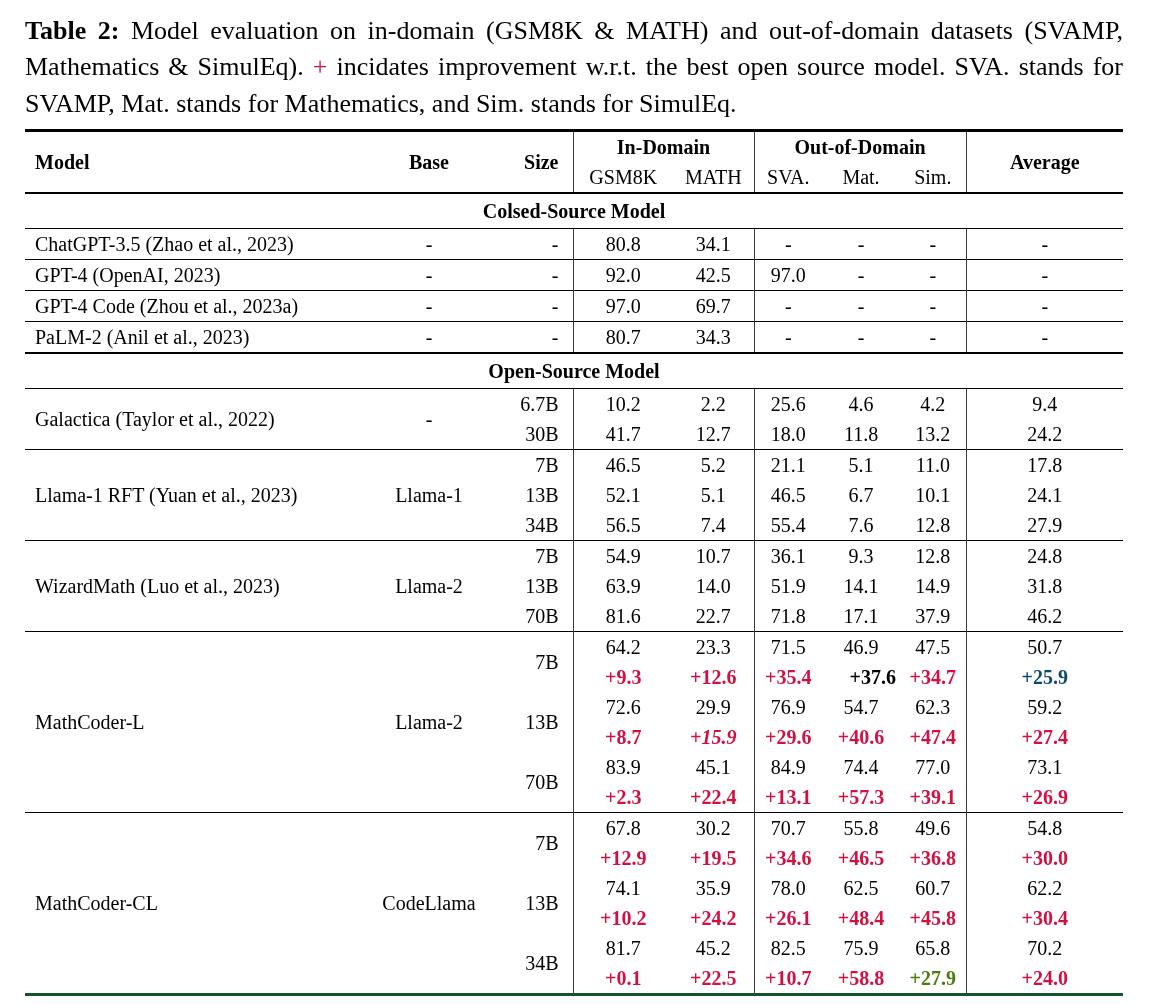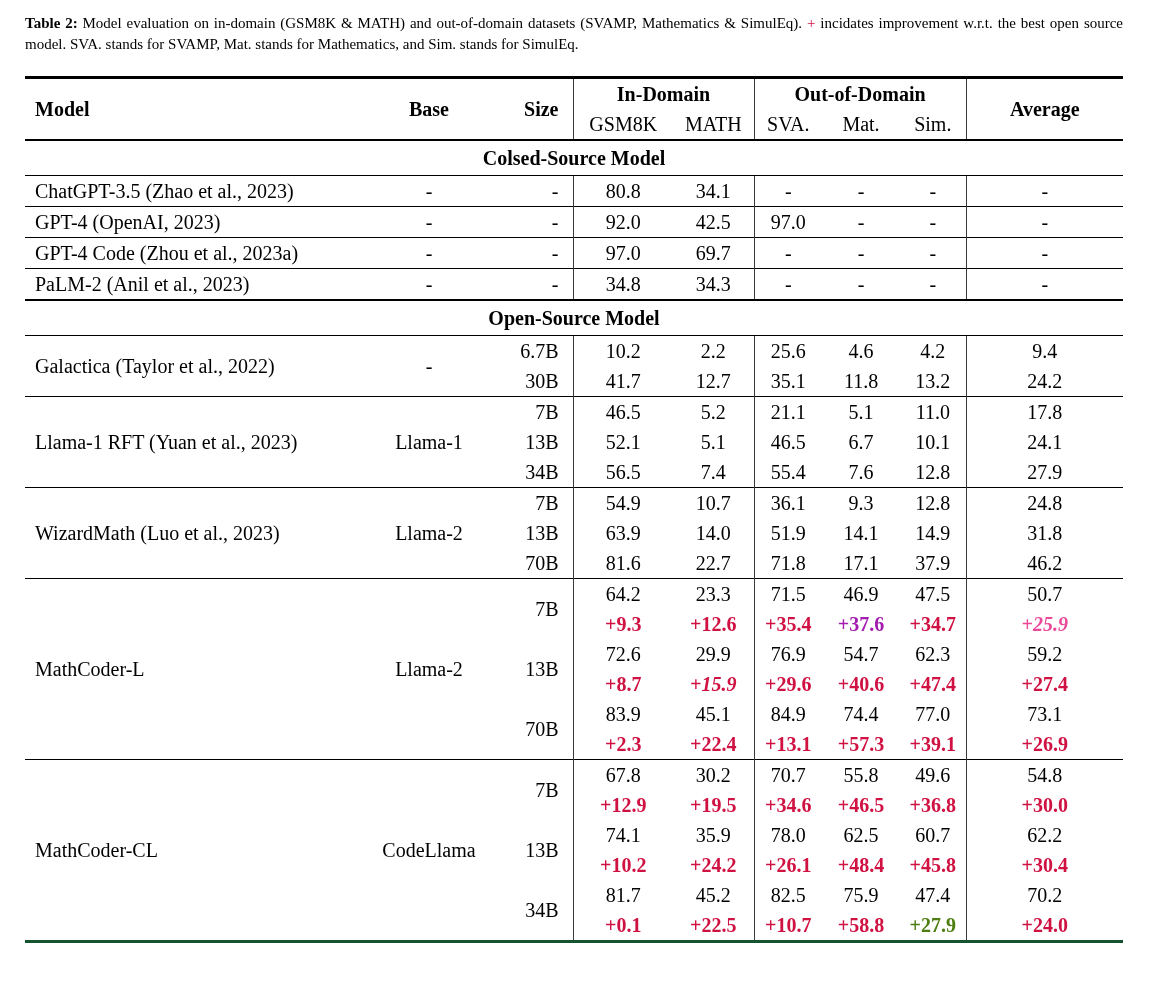--- a/index.html
+++ b/index.html
@@ -8,22 +8,22 @@
     width: 1149px; height: 1004px;
     background: #ffffff;
     color: #000000;
     font-family: "Liberation Serif", "DejaVu Serif", serif;
   }
   .page { width: 1149px; height: 1004px; overflow: hidden; }
 
   
   .caption {
     width: 1098px;
-    margin: 13px 0 21px 25px;
-    font-size: 15px;
+    margin: 13px 0 7px 25px;
+    font-size: 26px;
     line-height: 1.4;
     text-align: justify;
   }
   .cap-label { font-weight: bold; }
 
   
   table.results {
     width: 1098px;
     margin-left: 25px;
     border-collapse: collapse;
@@ -133,21 +133,21 @@
           <td class="num-cell">69.7</td>
           <td class="num-cell vline">-</td>
           <td class="num-cell">-</td>
           <td class="num-cell">-</td>
           <td class="num-cell vline">-</td>
         </tr>
         <tr class="value-row group-first">
           <td class="model-cell" rowspan="1">PaLM-2 (Anil et al., 2023)</td>
           <td class="base-cell" rowspan="1">-</td>
           <td class="size-cell">-</td>
-          <td class="num-cell vline">34.8</td>
+          <td class="num-cell vline">80.7</td>
           <td class="num-cell">34.3</td>
           <td class="num-cell vline">-</td>
           <td class="num-cell">-</td>
           <td class="num-cell">-</td>
           <td class="num-cell vline">-</td>
         </tr>
         <tr class="section-row">
           <td class="section-cell" colspan="9">Open-Source Model</td>
         </tr>
         <tr class="value-row group-first">
@@ -158,21 +158,21 @@
           <td class="num-cell">2.2</td>
           <td class="num-cell vline">25.6</td>
           <td class="num-cell">4.6</td>
           <td class="num-cell">4.2</td>
           <td class="num-cell vline">9.4</td>
         </tr>
         <tr class="value-row">
           <td class="size-cell">30B</td>
           <td class="num-cell vline">41.7</td>
           <td class="num-cell">12.7</td>
-          <td class="num-cell vline">35.1</td>
+          <td class="num-cell vline">18.0</td>
           <td class="num-cell">11.8</td>
           <td class="num-cell">13.2</td>
           <td class="num-cell vline">24.2</td>
         </tr>
         <tr class="value-row group-first">
           <td class="model-cell" rowspan="3">Llama-1 RFT (Yuan et al., 2023)</td>
           <td class="base-cell" rowspan="3">Llama-1</td>
           <td class="size-cell">7B</td>
           <td class="num-cell vline">46.5</td>
           <td class="num-cell">5.2</td>
@@ -236,23 +236,23 @@
           <td class="num-cell">23.3</td>
           <td class="num-cell vline">71.5</td>
           <td class="num-cell">46.9</td>
           <td class="num-cell">47.5</td>
           <td class="num-cell vline">50.7</td>
         </tr>
         <tr class="delta-row">
           <td class="num-cell delta vline" style="color: rgb(208, 18, 67);">+9.3</td>
           <td class="num-cell delta" style="color: rgb(208, 18, 67);">+12.6</td>
           <td class="num-cell delta vline" style="color: rgb(208, 18, 67);">+35.4</td>
-          <td class="num-cell delta" style="color: #a21caf;">+37.6</td>
+          <td class="num-cell delta" style="color: #000000; text-align: right;">+37.6</td>
           <td class="num-cell delta" style="color: rgb(208, 18, 67);">+34.7</td>
-          <td class="num-cell delta vline" style="color: #ec4899; font-style: italic;">+25.9</td>
+          <td class="num-cell delta vline" style="color: #0c4a6e;">+25.9</td>
         </tr>
         <tr class="value-row">
           <td class="size-cell" rowspan="2">13B</td>
           <td class="num-cell vline">72.6</td>
           <td class="num-cell">29.9</td>
           <td class="num-cell vline">76.9</td>
           <td class="num-cell">54.7</td>
           <td class="num-cell">62.3</td>
           <td class="num-cell vline">59.2</td>
         </tr>
@@ -316,21 +316,21 @@
           <td class="num-cell delta" style="color: rgb(208, 18, 67);">+48.4</td>
           <td class="num-cell delta" style="color: rgb(208, 18, 67);">+45.8</td>
           <td class="num-cell delta vline" style="color: rgb(208, 18, 67);">+30.4</td>
         </tr>
         <tr class="value-row">
           <td class="size-cell" rowspan="2">34B</td>
           <td class="num-cell vline">81.7</td>
           <td class="num-cell">45.2</td>
           <td class="num-cell vline">82.5</td>
           <td class="num-cell">75.9</td>
-          <td class="num-cell">47.4</td>
+          <td class="num-cell">65.8</td>
           <td class="num-cell vline">70.2</td>
         </tr>
         <tr class="delta-row">
           <td class="num-cell delta vline" style="color: rgb(208, 18, 67);">+0.1</td>
           <td class="num-cell delta" style="color: rgb(208, 18, 67);">+22.5</td>
           <td class="num-cell delta vline" style="color: rgb(208, 18, 67);">+10.7</td>
           <td class="num-cell delta" style="color: rgb(208, 18, 67);">+58.8</td>
           <td class="num-cell delta" style="color: #4d7c0f;">+27.9</td>
           <td class="num-cell delta vline" style="color: rgb(208, 18, 67);">+24.0</td>
         </tr>

